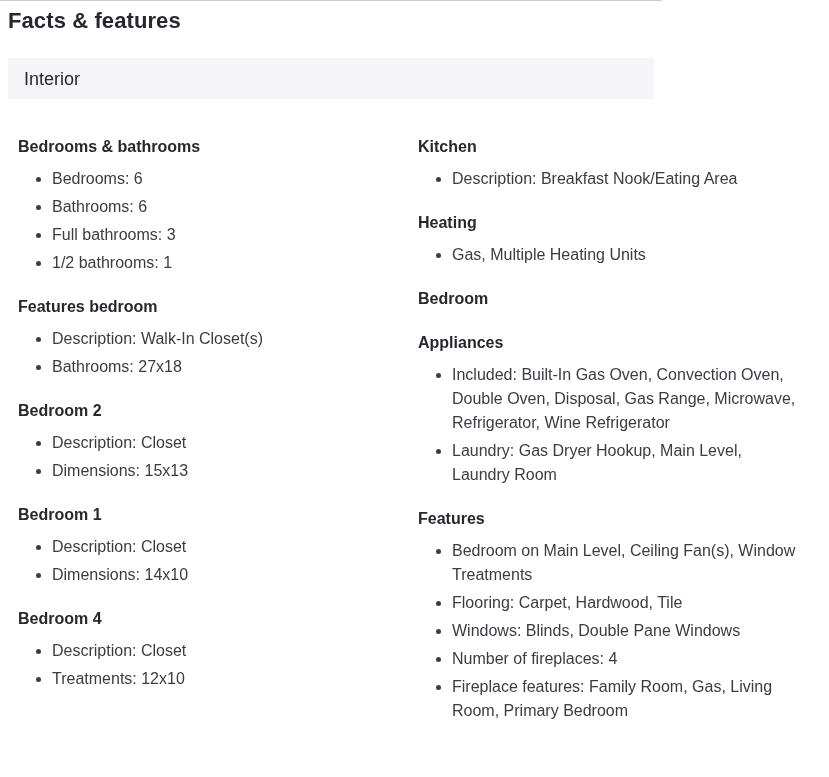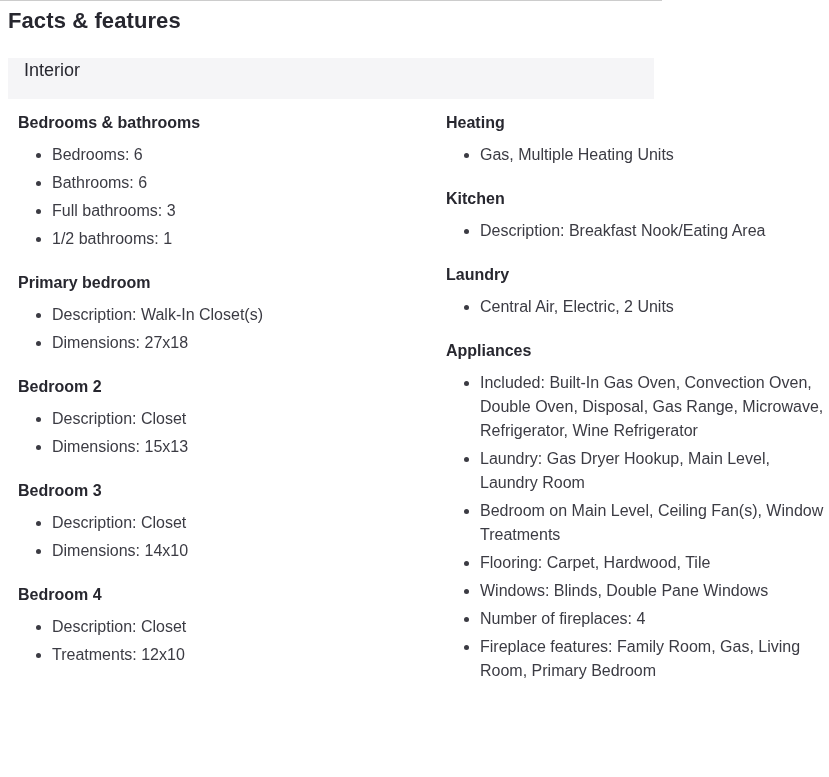--- a/index.html
+++ b/index.html
@@ -21,34 +21,33 @@
   .page-title{
     margin:6px 0 0 8px;
     font-size:22px;line-height:28px;font-weight:700;
     color:var(--heading-text);
     letter-spacing:0.1px;
   }
   .section-band{
     margin:23px 8px 0 8px;
     height:41px;
     background:var(--band-bg);
-    display:flex;align-items:flex-start;
+    display:flex;align-items:center;
     padding-left:16px;
   }
   .section-band-label{
     font-size:18px;line-height:24px;font-weight:400;
     color:var(--heading-text);
   }
   .facts-columns{
     display:grid;
     grid-template-columns:400px 400px;
     align-items:start;
     padding-left:18px;
-    margin-top:12px;
-    gap:28px;
+    margin-top:36px;
   }
   .group-heading{
     font-size:16px;line-height:24px;font-weight:700;
     color:var(--heading-text);
     margin:20px 0 8px 0;
   }
   .facts-col > .group:first-child .group-heading{margin-top:0;}
   .group ul{
     margin:0;
     padding:0 20px 0 34px;
@@ -75,75 +74,73 @@
         <section class="group">
           <h3 class="group-heading">Bedrooms &amp; bathrooms</h3>
           <ul>
             <li>Bedrooms: 6</li>
             <li>Bathrooms: 6</li>
             <li>Full bathrooms: 3</li>
             <li>1/2 bathrooms: 1</li>
           </ul>
         </section>
         <section class="group">
-          <h3 class="group-heading">Primary bedroom</h3>
+          <h3 class="group-heading">Features bedroom</h3>
           <ul>
             <li>Description: Walk-In Closet(s)</li>
-            <li>Dimensions: 27x18</li>
+            <li>Bathrooms: 27x18</li>
           </ul>
         </section>
         <section class="group">
           <h3 class="group-heading">Bedroom 2</h3>
           <ul>
             <li>Description: Closet</li>
             <li>Dimensions: 15x13</li>
           </ul>
         </section>
         <section class="group">
-          <h3 class="group-heading">Bedroom 3</h3>
+          <h3 class="group-heading">Bedroom 1</h3>
           <ul>
             <li>Description: Closet</li>
             <li>Dimensions: 14x10</li>
           </ul>
         </section>
         <section class="group">
           <h3 class="group-heading">Bedroom 4</h3>
           <ul>
             <li>Description: Closet</li>
             <li>Treatments: 12x10</li>
           </ul>
         </section>
       </div>
     <div class="facts-col">
         <section class="group">
+          <h3 class="group-heading">Kitchen</h3>
+          <ul>
+            <li>Description: Breakfast Nook/Eating Area</li>
+          </ul>
+        </section>
+        <section class="group">
           <h3 class="group-heading">Heating</h3>
           <ul>
             <li>Gas, Multiple Heating Units</li>
           </ul>
         </section>
         <section class="group">
-          <h3 class="group-heading">Kitchen</h3>
-          <ul>
-            <li>Description: Breakfast Nook/Eating Area</li>
-          </ul>
-        </section>
-        <section class="group">
-          <h3 class="group-heading">Laundry</h3>
-          <ul>
-            <li>Central Air, Electric, 2 Units</li>
-          </ul>
+          <h3 class="group-heading">Bedroom</h3>
         </section>
         <section class="group">
           <h3 class="group-heading">Appliances</h3>
           <ul>
             <li>Included: Built-In Gas Oven, Convection Oven, Double Oven, Disposal, Gas Range, Microwave, Refrigerator, Wine Refrigerator</li>
             <li>Laundry: Gas Dryer Hookup, Main Level, Laundry Room</li>
           </ul>
         </section>
         <section class="group">
+          <h3 class="group-heading">Features</h3>
           <ul>
             <li>Bedroom on Main Level, Ceiling Fan(s), Window Treatments</li>
             <li>Flooring: Carpet, Hardwood, Tile</li>
             <li>Windows: Blinds, Double Pane Windows</li>
             <li>Number of fireplaces: 4</li>
             <li>Fireplace features: Family Room, Gas, Living Room, Primary Bedroom</li>
           </ul>
         </section>
       </div>
   </div>

